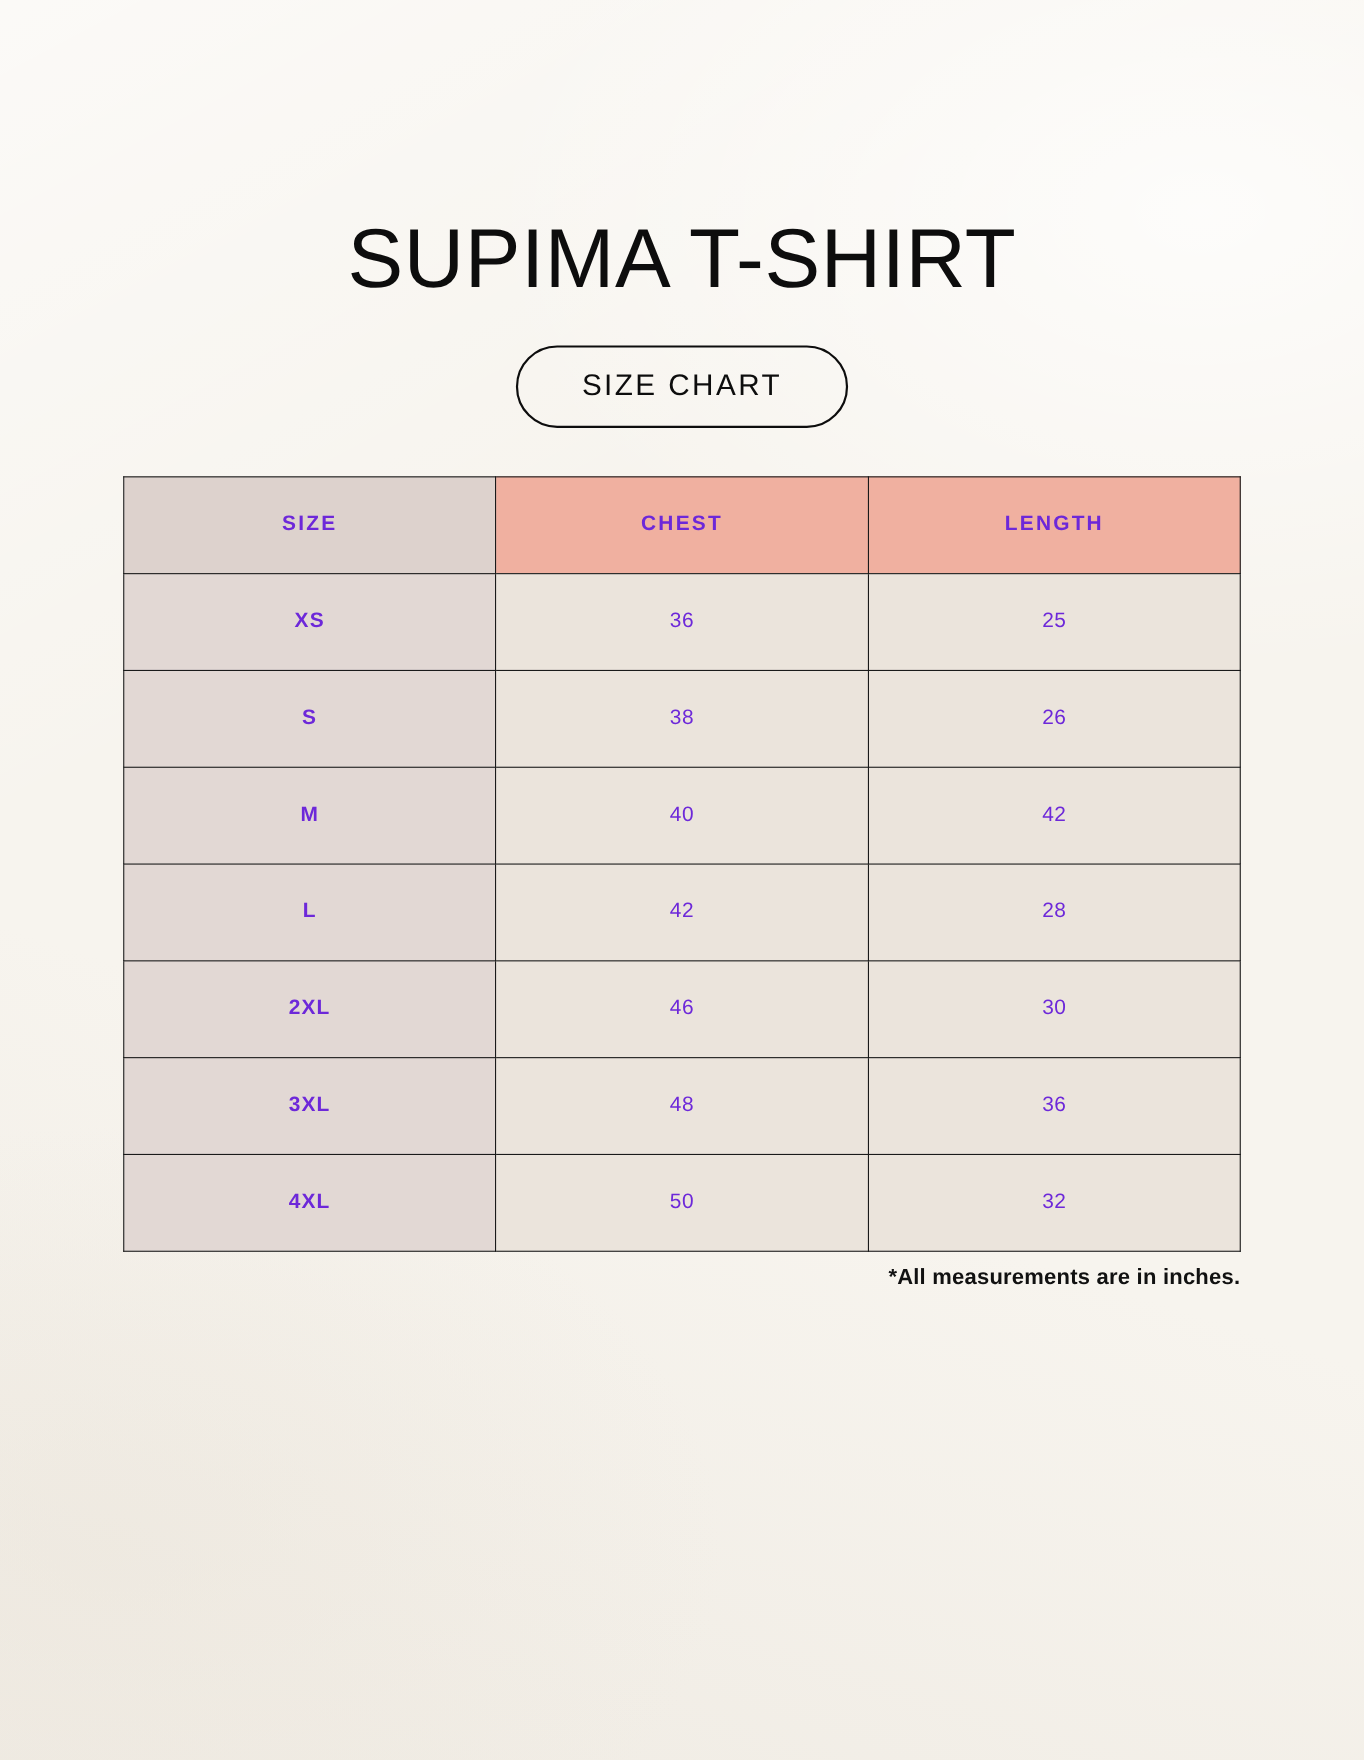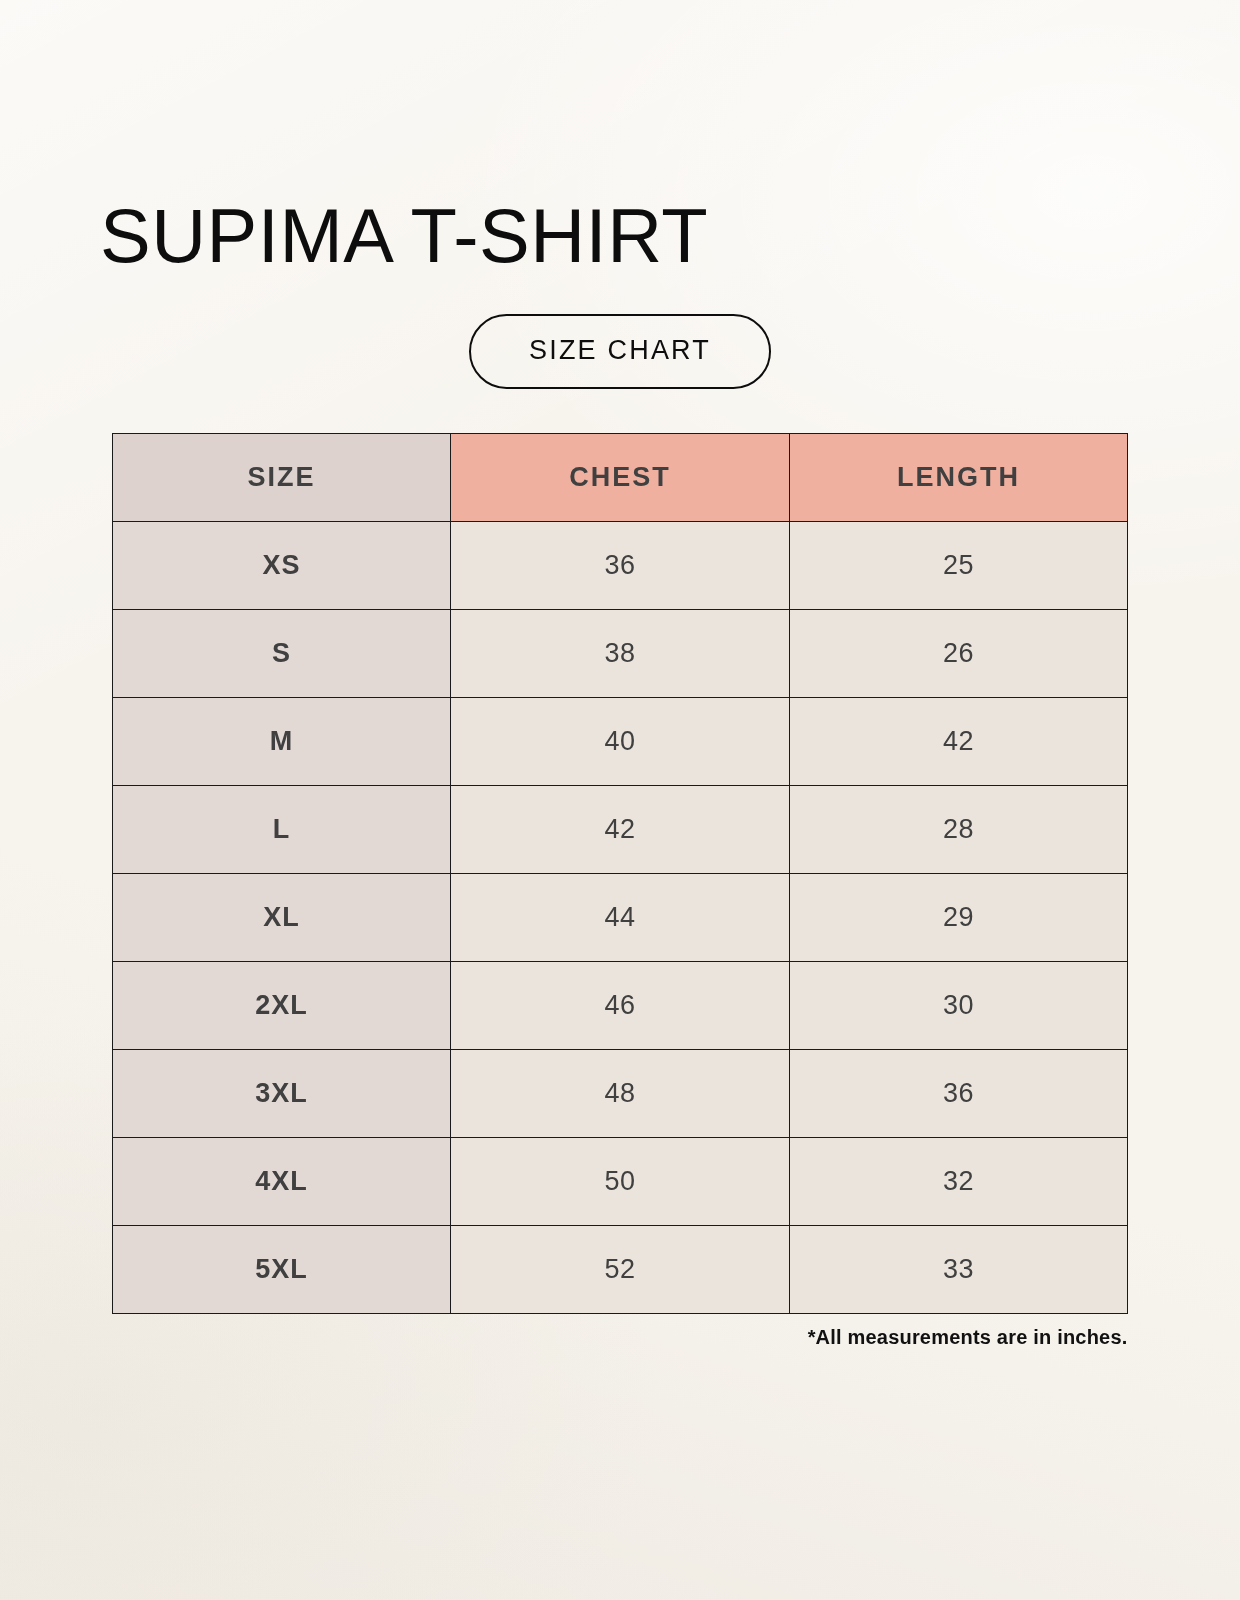--- a/index.html
+++ b/index.html
@@ -29,20 +29,21 @@
   .page {
     position: relative;
     width: 1240px;
     height: 1600px;
     box-sizing: border-box;
     padding: 0 100px;
   }
   .title {
     margin: 0;
     padding-top: 196px;
+    text-align: center;
     font-size: 76px;
     line-height: 1.05;
     letter-spacing: 0.5px;
     font-weight: 400;
     color: #0d0d0d;
   }
   .badge-wrap {
     display: flex;
     justify-content: center;
     margin-top: 38px;
@@ -65,22 +66,22 @@
     margin: 0 auto;
     border-collapse: collapse;
     table-layout: fixed;
   }
   table.size-chart th,
   table.size-chart td {
     border: 1.6px solid #1a1a1a;
     height: 85px;
     text-align: center;
     vertical-align: middle;
-    font-size: 27px;
-    color: #404040;
+    font-size: 19px;
+    color: #6d28d9;
   }
   col.c-size { width: 338px; }
   col.c-chest { width: 339px; }
   col.c-length { width: 338px; }
 
   thead th {
     font-weight: bold;
     letter-spacing: 2px;
     font-size: 25px;
   }
@@ -153,43 +154,33 @@
           <td class="col-size">M</td>
           <td class="col-val">40</td>
           <td class="col-val">42</td>
         </tr>
         <tr>
           <td class="col-size">L</td>
           <td class="col-val">42</td>
           <td class="col-val">28</td>
         </tr>
         <tr>
-          <td class="col-size">XL</td>
-          <td class="col-val">44</td>
-          <td class="col-val">29</td>
-        </tr>
-        <tr>
           <td class="col-size">2XL</td>
           <td class="col-val">46</td>
           <td class="col-val">30</td>
         </tr>
         <tr>
           <td class="col-size">3XL</td>
           <td class="col-val">48</td>
           <td class="col-val">36</td>
         </tr>
         <tr>
           <td class="col-size">4XL</td>
           <td class="col-val">50</td>
           <td class="col-val">32</td>
         </tr>
-        <tr>
-          <td class="col-size">5XL</td>
-          <td class="col-val">52</td>
-          <td class="col-val">33</td>
-        </tr>
       </tbody>
     </table>
 
     <div class="footnote">*All measurements are in inches.</div>
   </div>
 
 </div>
 
 </body></html>

